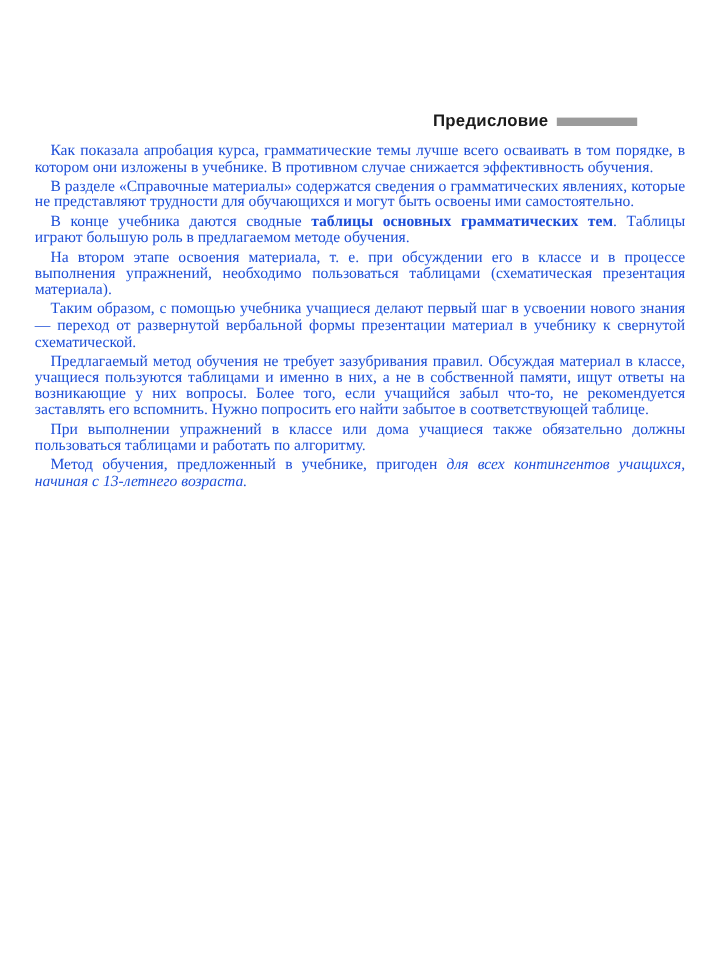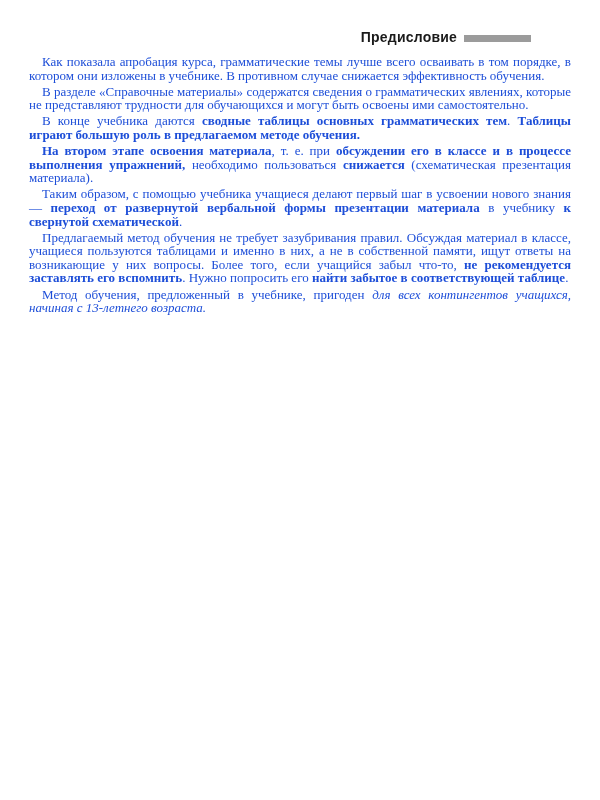--- a/index.html
+++ b/index.html
@@ -15,21 +15,21 @@
   .page {
     position: relative;
     width: 600px;
     height: 800px;
     background: #ffffff;
   }
   .header-row {
     display: flex;
     justify-content: flex-end;
     align-items: center;
-    margin-top: 29px;
+    margin-top: 92px;
     padding-right: 69px;
     height: 16px;
     padding-left: 18px;
   }
   .header-title {
     font-family: "Liberation Sans", "DejaVu Sans", sans-serif;
     font-weight: bold;
     font-size: 14px;
     line-height: 16px;
     color: #1a1a1a;
@@ -49,37 +49,38 @@
     font-size: 13px;
     line-height: 13.6px;
     text-align: justify;
     color: #1c1c1c;
   }
   .page-text p {
     margin: 0 0 2.5px 0;
     text-indent: 13px;
     padding: 0;
   }
-  .page-text .b  { font-weight: bold; }
+  .page-text .b  { font-weight: normal; }
   .page-text .i  { font-style: italic; }
   .page-text .bi { font-weight: bold; }
 </style>
 </head>
 <body>
 
 <div class="page">
 
   <div class="header-row">
     <span class="header-title">Предисловие</span>
     <span class="header-bar" style="background: rgb(155, 155, 155);"></span>
   </div>
 
   <div class="page-text" style="color: #1d4ed8;">
       <p><span>Как показала апробация курса, грамматические темы лучше всего осваивать в том порядке, в котором они изложены в учебнике. В противном случае снижается эффективность обучения.</span></p>
       <p><span>В разделе «Справочные материалы» содержатся сведения о грамматических явлениях, которые не представляют трудности для обучающихся и могут быть освоены ими самостоятельно.</span></p>
       <p><span>В конце учебника даются </span><span class="b">сводные </span><span class="bi">таблицы основных грамматических тем</span><span>. </span><span class="b">Таблицы играют большую роль в предлагаемом методе обучения.</span></p>
-      <p><span class="b">На втором этапе освоения материала</span><span>, т. е. при </span><span class="b">обсуждении его в классе и в процессе выполнения упражнений, </span><span>необходимо пользоваться </span><span class="b">снижается </span><span>(схематическая презентация материала).</span></p>
-      <p><span>Таким образом, с помощью учебника учащиеся делают первый шаг в усвоении нового знания — </span><span class="b">переход от развернутой вербальной формы презентации материала </span><span>в учебнику </span><span class="b">к свернутой схематической</span><span>.</span></p>
+      <p><span class="b">На втором этапе освоения материала</span><span>, т. е. при </span><span class="b">обсуждении его в классе и в процессе выполнения упражнений, </span><span>необходимо пользоваться </span><span class="b">таблицами </span><span>(схематическая презентация материала).</span></p>
+      <p><span>Таким образом, с помощью учебника учащиеся делают первый шаг в усвоении нового знания — </span><span class="b">переход от развернутой вербальной формы презентации материал </span><span>в учебнику </span><span class="b">к свернутой схематической</span><span>.</span></p>
       <p><span>Предлагаемый метод обучения не требует зазубривания правил. Обсуждая материал в классе, учащиеся пользуются таблицами и именно в них, а не в собственной памяти, ищут ответы на возникающие у них вопросы. Более того, если учащийся забыл что-то, </span><span class="b">не рекомендуется заставлять его вспомнить</span><span>. Нужно попросить его </span><span class="b">найти забытое в соответствующей таблице</span><span>.</span></p>
+      <p><span class="b">При выполнении упражнений </span><span>в классе или дома учащиеся также обязательно должны </span><span class="b">пользоваться таблицами и работать по алгоритму.</span></p>
       <p><span>Метод обучения, предложенный в учебнике, пригоден </span><span class="i">для всех контингентов учащихся, начиная с 13-летнего возраста.</span></p>
     </div>
 
 </div>
 
 </body></html>

